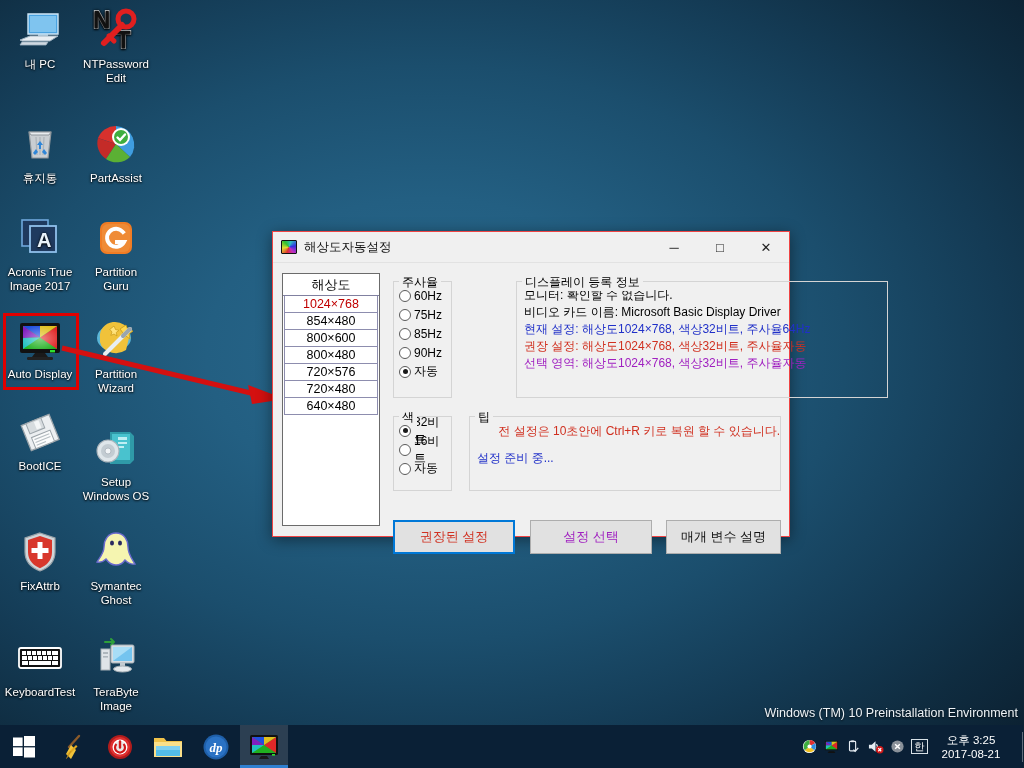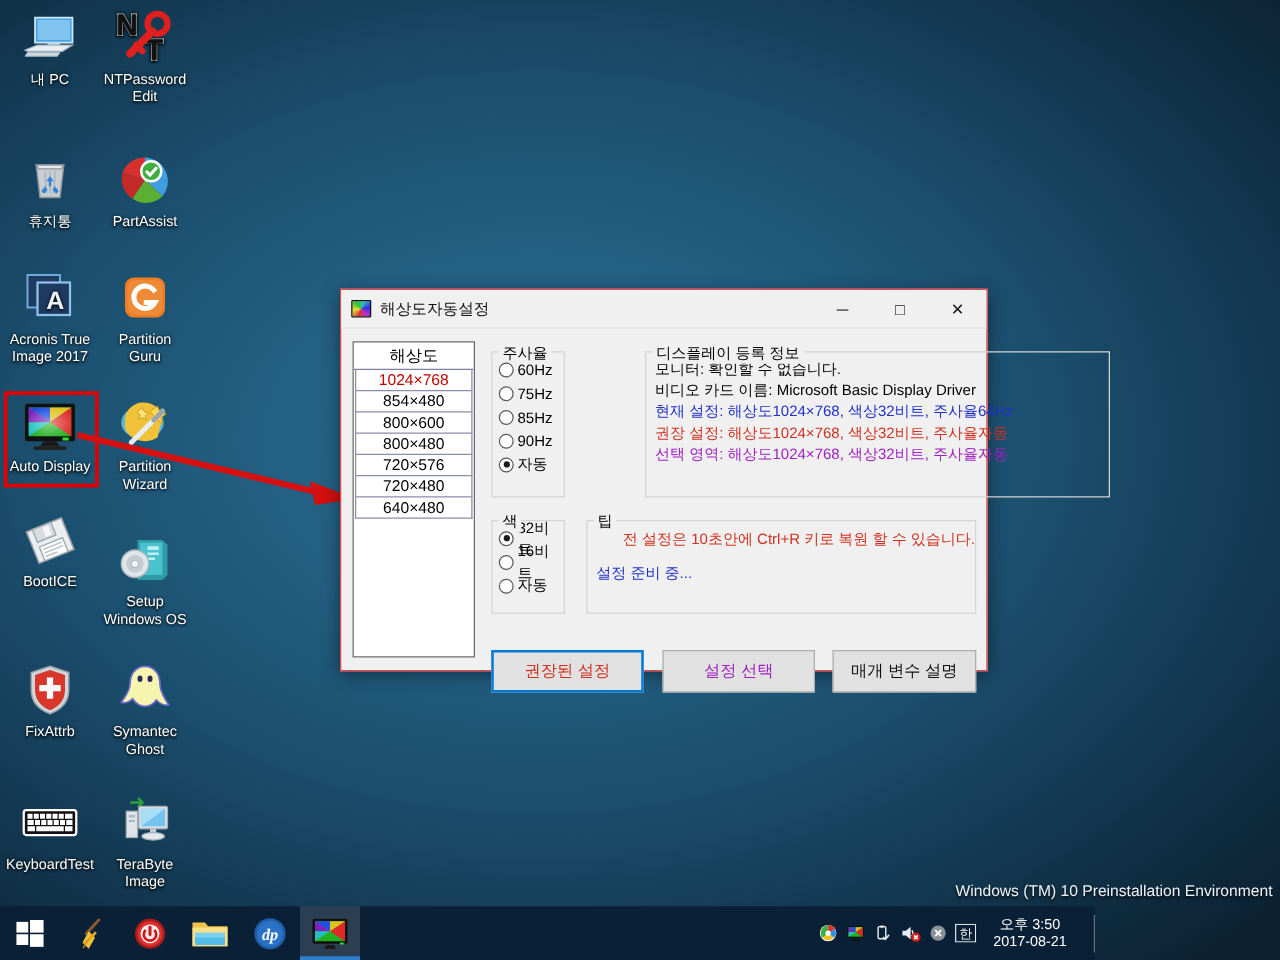--- a/index.html
+++ b/index.html
@@ -179,21 +179,21 @@
   #btn-params   { left: 393px; top: 257px; width: 115px; }
 
   
   #wm-label {
     position: absolute; right: 6px; top: 706px;
     color: #eef3f7; font-size: 12.5px;
     text-shadow: 0 1px 2px rgba(0,0,0,.8);
   }
   #taskbar {
     position: absolute; left: 0; bottom: 0;
-    width: 876px; height: 43px;
+    width: 1023px; height: 43px;
     background: #0a2036;
     display: flex; align-items: center;
   }
   .tb-item {
     width: 48px; height: 43px;
     display: flex; align-items: center; justify-content: center;
     position: relative;
   }
   .tb-item.active { background: rgba(255,255,255,.14); }
   .tb-item.active::after {
@@ -665,18 +665,18 @@
           </svg>
         </div>
         <div class="tray-icon">
           <svg viewBox="0 0 18 16" width="17" height="15">
             <rect x="0.5" y="0.5" width="17" height="15" fill="none" stroke="#e6edf3" stroke-width="1"></rect>
             <text x="9" y="12" text-anchor="middle" font-family="Liberation Sans" font-size="11" fill="#ffffff">한</text>
           </svg>
         </div>
       </div>
     <div id="clock">
-      <div>오후 3:50</div>
+      <div>오후 3:25</div>
       <div>2017-08-21</div>
     </div>
     <div id="tray-divider"></div>
   </div>
 </div>
 
 </body></html>

